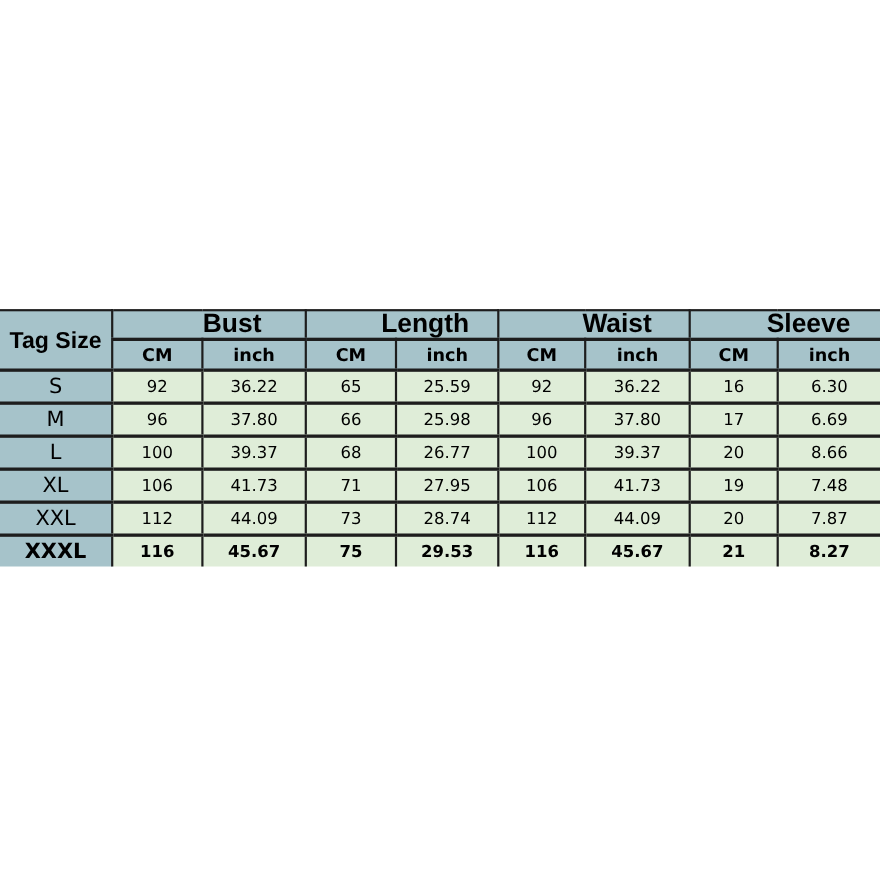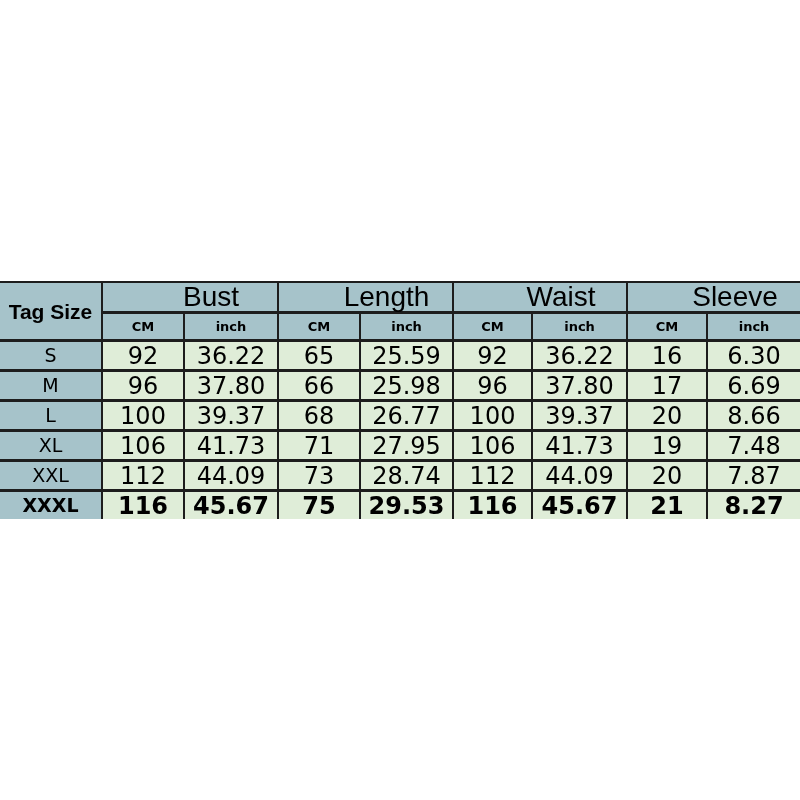--- a/index.html
+++ b/index.html
@@ -43,41 +43,41 @@
 
   th.corner-cell {
     background: var(--header-bg, #a6c3ca);
     font-family: "Liberation Sans", sans-serif;
     font-weight: bold;
     font-size: 21px;
   }
   tr.group-row th.group-cell {
     background: var(--header-bg, #a6c3ca);
     font-family: "Liberation Sans", sans-serif;
-    font-weight: normal;
-    font-size: 28px;
+    font-weight: bold;
+    font-size: 24px;
     height: 23px;
     padding-left: 42px;
   }
   tr.unit-row th {
     background: var(--header-bg, #a6c3ca);
     font-family: "DejaVu Sans", sans-serif;
     font-weight: bold;
-    font-size: 13px;
+    font-size: 16px;
     height: 25px;
   }
   tbody th.size-cell {
     background: var(--header-bg, #a6c3ca);
     font-weight: normal;
     font-size: 19px;
     height: 27px;
   }
   tbody td.value-cell {
     background: var(--cell-bg, #dfedd8);
-    font-size: 24px;
+    font-size: 15px;
     height: 27px;
   }
 </style>
 </head>
 <body>
 
 <div class="chart-wrap">
   <table class="size-chart">
     <colgroup>
       <col style="width:102px">

